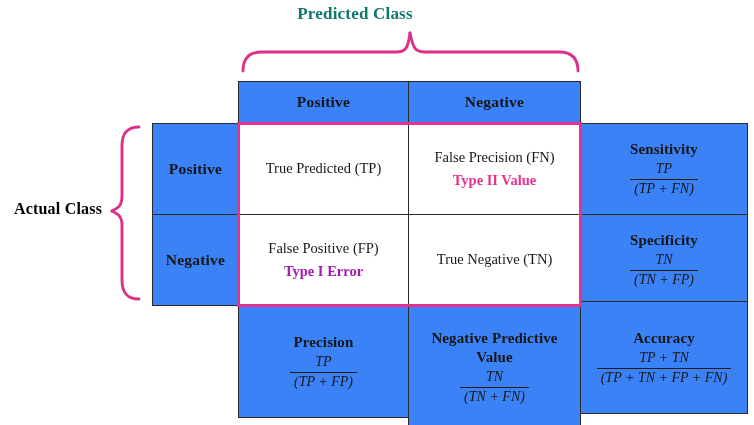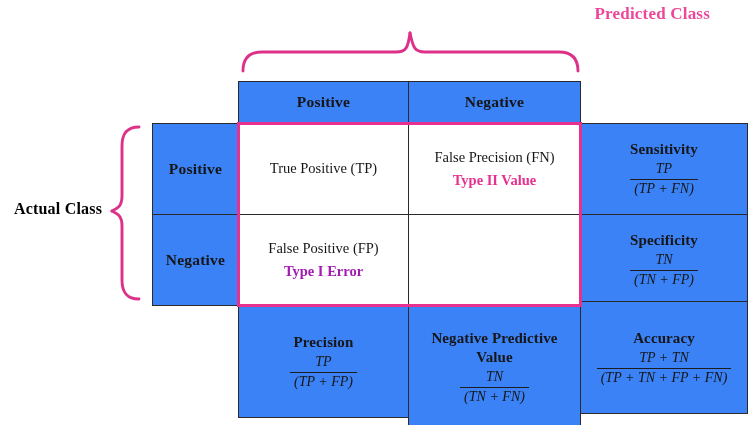--- a/index.html
+++ b/index.html
@@ -14,24 +14,24 @@
     font-family: "Liberation Serif", "DejaVu Serif", serif;
     overflow: hidden;
   }
 
   
   #predicted-class-title {
     position: absolute;
     left: 0;
     top: 4px;
     width: 710px;
-    text-align: right;
+    text-align: center;
     font-weight: bold;
     font-size: 17px;
-    color: #ec4899;
+    color: #0f766e;
     letter-spacing: .2px;
   }
   #actual-class-title {
     position: absolute;
     left: 6px;
     top: 200px;
     width: 104px;
     text-align: center;
     font-weight: bold;
     font-size: 16px;
@@ -161,21 +161,21 @@
 
   <div class="cell pinkbg" style="left:256px; top:0; width:173px; height:42px;">
     <span class="hdr-label">Negative</span>
   </div>
 
   <div class="cell pinkbg" style="left:0; top:42px; width:87px; height:92px;">
     <span class="hdr-label">Positive</span>
   </div>
 
   <div class="cell whitebg" style="left:86px; top:42px; width:171px; height:92px;">
-    <span class="cell-text">True Positive (TP)</span>
+    <span class="cell-text">True Predicted (TP)</span>
   </div>
 
   <div class="cell whitebg" style="left:256px; top:42px; width:173px; height:92px;">
     <span class="cell-text">False Precision (FN)</span>
     <span class="err-text" style="color:#e8308f;">Type II Value</span>
   </div>
 
   <div class="cell pinkbg" style="left:428px; top:42px; width:168px; height:92px;">
     <span class="metric-name">Sensitivity</span>
     <span class="frac">
@@ -186,20 +186,23 @@
 
   <div class="cell pinkbg" style="left:0; top:133px; width:87px; height:92px;">
     <span class="hdr-label">Negative</span>
   </div>
 
   <div class="cell whitebg" style="left:86px; top:133px; width:171px; height:92px;">
     <span class="cell-text">False Positive (FP)</span>
     <span class="err-text" style="color:#a21caf;">Type I Error</span>
   </div>
 
+  <div class="cell whitebg" style="left:256px; top:133px; width:173px; height:92px;">
+    <span class="cell-text">True Negative (TN)</span>
+  </div>
 
   <div class="cell pinkbg" style="left:428px; top:133px; width:168px; height:92px;">
     <span class="metric-name">Specificity</span>
     <span class="frac">
       <span class="num">TN</span>
       <span class="den">(TN + FP)</span>
     </span>
   </div>
 
   <div class="cell pinkbg" style="left:86px; top:224px; width:171px; height:113px;">

